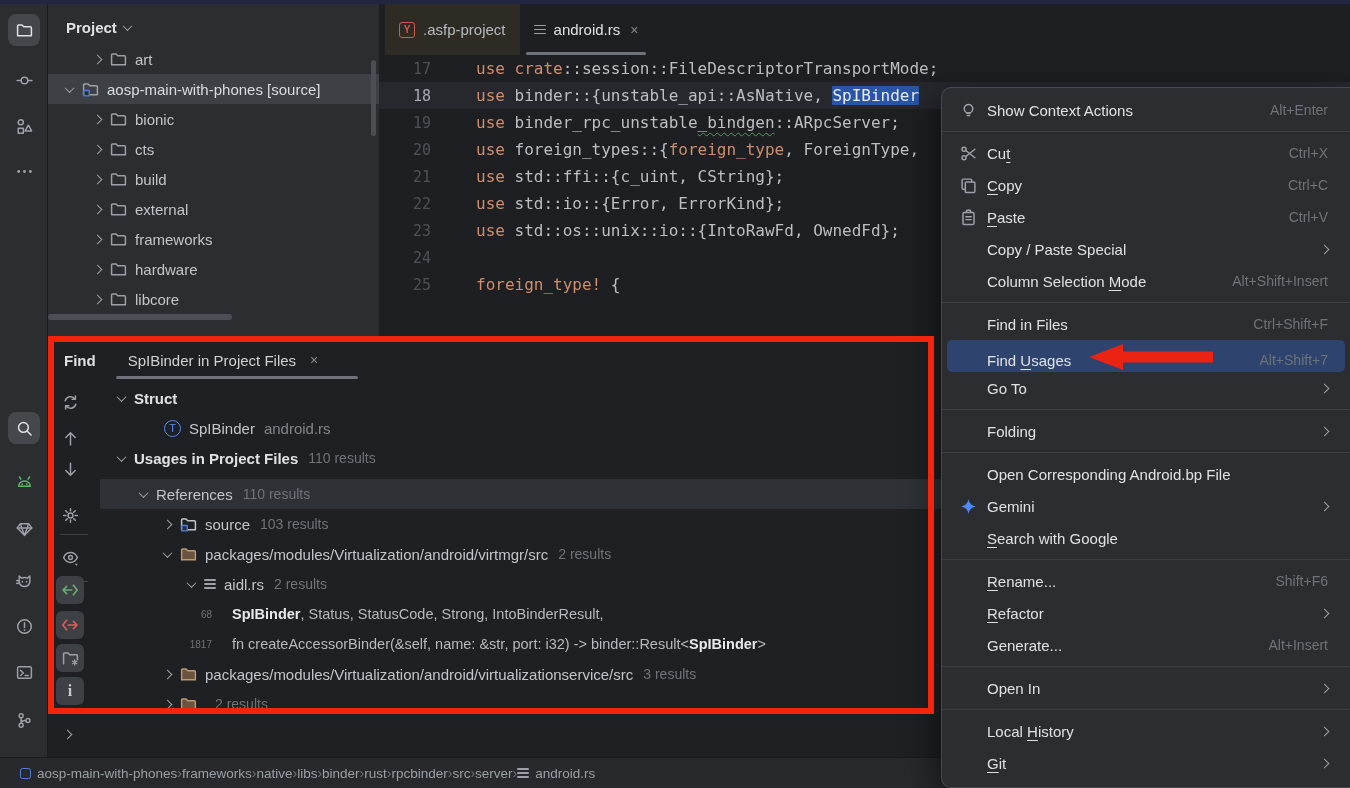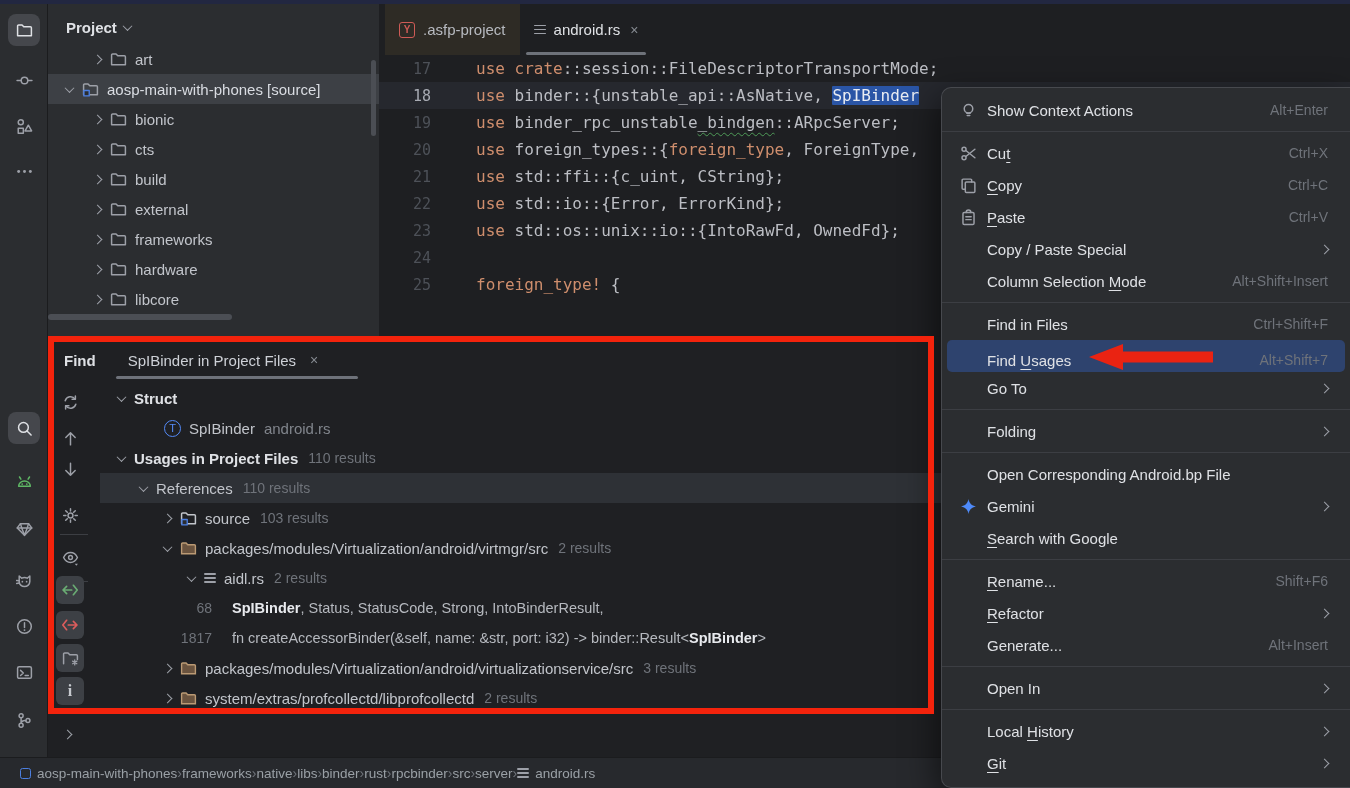--- a/index.html
+++ b/index.html
@@ -81,21 +81,21 @@
   .ft-btn.toggled { background:#3d4045; }
   .ft-sep { position:absolute; left:12px; width:28px; height:1px; background:#3c3e43; }
   #find-tree { flex:1; position:relative; font-size:15px; }
   .f-row { height:30px; display:flex; align-items:center; white-space:nowrap; color:#c2c5cb; }
   .f-row.hl { background:#2e3136; }
   .f-row .chev { margin-right:9px; }
   .f-row .ticon { margin-right:8px; flex:none; }
   .f-bold { font-weight:bold; color:#dfe1e5; }
   .f-count { color:#6f737a; margin-left:10px; font-size:14px; }
   .f-suffix { color:#81858c; margin-left:9px; }
-  .f-num { width:112px; text-align:right; color:#6f737a; font-size:14px; flex:none; }
+  .f-num { width:112px; text-align:right; color:#6f737a; font-size:10px; flex:none; }
   .f-res { margin-left:20px; font-size:14.5px; color:#b6b9bf; }
   .f-res b { color:#e8eaee; font-weight:bold; }
   .tclass { width:17px; height:17px; border:1.4px solid #548af7; border-radius:50%;
             color:#548af7; font-size:11px; display:flex; align-items:center; justify-content:center; }
   .info-i { font-family:"Liberation Serif", serif; font-weight:bold; font-size:16px; color:#c6c9ce; }
   #stray-chev { position:absolute; left:16px; top:394px; }
 
   
   #bottom-bar { position:absolute; left:0; top:757px; width:1350px; height:31px;
                 background:#27292d; border-top:1px solid #1b1c1e; display:flex;
@@ -446,21 +446,21 @@
         <div class="f-row" style="padding-left: 64px;">
           <span class="ticon tclass">T</span>
           <span class="">SpIBinder</span>
           <span class="f-suffix">android.rs</span>
         </div>
         <div class="f-row" style="padding-left: 18px;">
           <span class="chev down"></span>
           <span class="f-bold">Usages in Project Files</span>
           <span class="f-count">110 results</span>
         </div>
-        <div class="f-row hl" style="padding-left: 40px;">
+        <div class="f-row hl" style="padding-left: 40px; margin-top: 6px;">
           <span class="chev down"></span>
           <span class="">References</span>
           <span class="f-count">110 results</span>
         </div>
         <div class="f-row" style="padding-left: 64px;">
           <span class="chev right"></span>
           <span class="ticon ">
             <svg width="17" height="17" viewBox="0 0 16 16" fill="none" stroke="currentColor" stroke-width="1.4" stroke-linecap="round" stroke-linejoin="round">
               <path d="M1.5 13 V3.8 a1 1 0 0 1 1-1 h3.2 l1.6 1.7 h6.2 a1 1 0 0 1 1 1 V13 z"></path>
               <rect x="1.8" y="9" width="5" height="5" fill="#2b2d30" stroke="#4c7fe0" stroke-width="1.3"></rect>
@@ -509,21 +509,20 @@
           <span class="">packages/modules/Virtualization/android/virtualizationservice/src</span>
           <span class="f-count">3 results</span>
         </div>
         <div class="f-row" style="padding-left: 64px;">
           <span class="chev right"></span>
           <span class="ticon ">
             <svg width="17" height="17" viewBox="0 0 16 16">
               <path d="M1.5 13 V3.8 a1 1 0 0 1 1-1 h3.2 l1.6 1.7 h6.2 a1 1 0 0 1 1 1 V13 z" fill="#6b543f" stroke="#bb9a74" stroke-width="1.3"></path>
             </svg>
           </span>
-          <span class="">system/extras/profcollectd/libprofcollectd</span>
           <span class="f-count">2 results</span>
         </div>
       </div>
   </div>
   <span id="stray-chev" class="chev right"></span>
 </div>
 
 <div id="bottom-bar">
     <span class="bc-item">
       <span class="bc-proj"></span>

